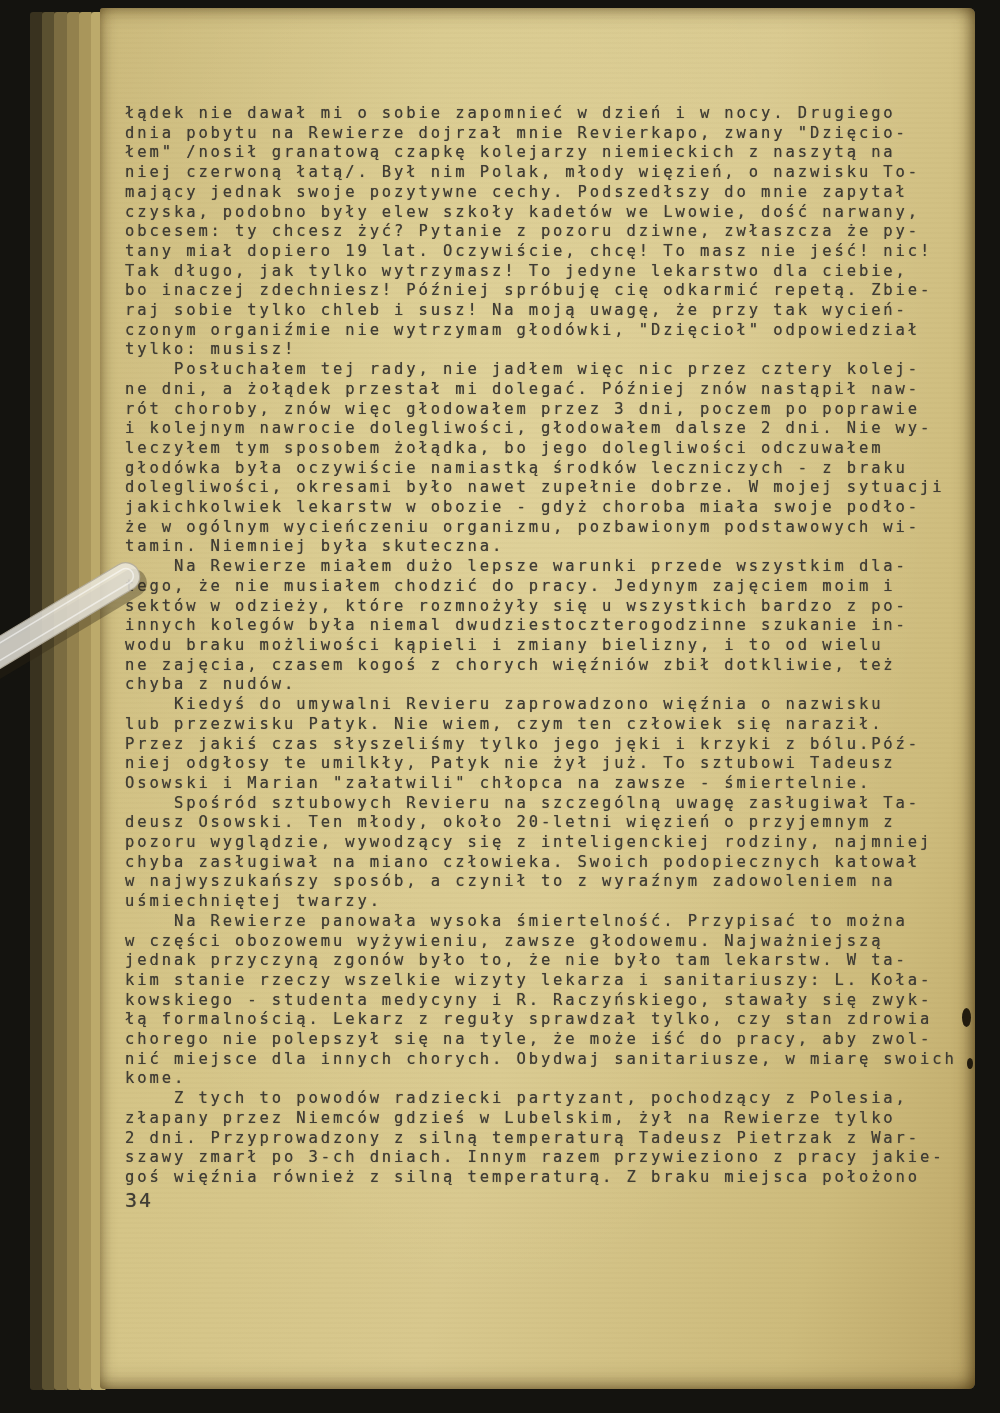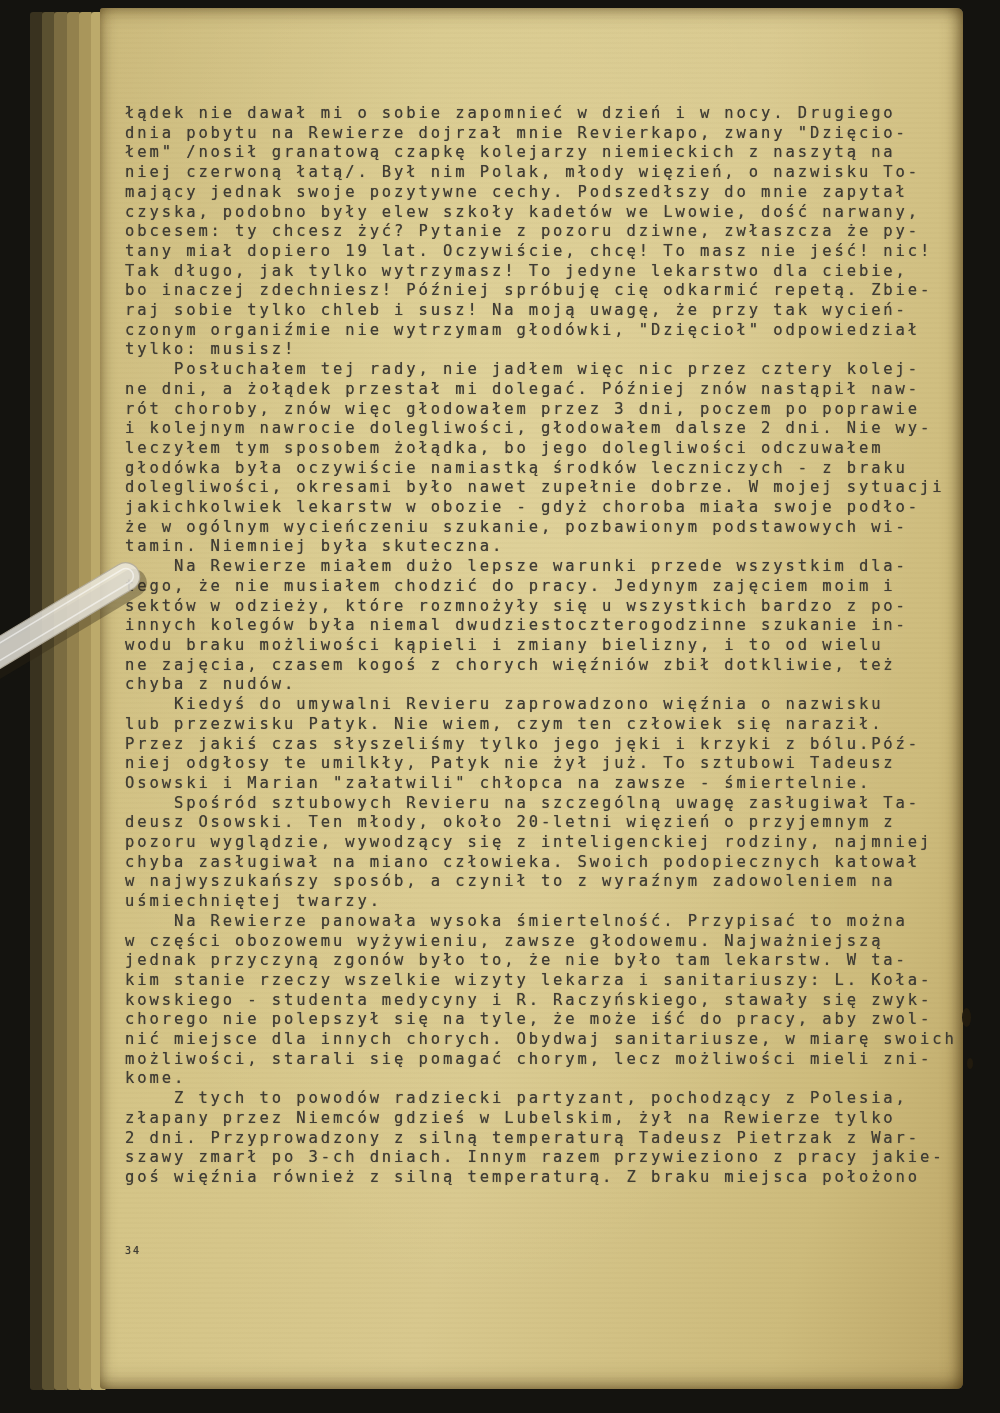--- a/index.html
+++ b/index.html
@@ -22,37 +22,38 @@
     position:absolute; left:100px; top:8px; width:863px; height:1381px;
     border-radius:3px 6px 6px 3px;
     background:
       radial-gradient(ellipse at 45% 30%, rgba(255,250,210,.22), rgba(0,0,0,0) 65%),
       linear-gradient(105deg, #cbb97b 0%, var(--color-paper,#d5c588) 28%, #d8c88e 55%, #cdbb7c 84%, #bda768 100%);
     box-shadow:
       inset -10px 0 18px -8px rgba(70,50,15,.8),
       inset 8px 0 16px -9px rgba(70,50,15,.55),
       inset 0 -14px 22px -12px rgba(70,50,15,.6),
       inset 0 12px 20px -12px rgba(70,50,15,.45);
+    padding-left: 12px;
   }
   .paper::before {
     content:''; position:absolute; inset:0; pointer-events:none;
     background: repeating-linear-gradient(0deg, rgba(110,88,38,.025) 0 2px, rgba(0,0,0,0) 2px 5px);
   }
 
   .text-block {
     position:absolute; left:25px; top:96px;
     font-size:15.5px; line-height:19.7px; letter-spacing:2.9px;
     color:var(--color-ink,#403d35);
     text-shadow:0 0 .7px rgba(60,55,45,.75);
   }
   .line { white-space:pre; }
 
   .page-number {
-    position:absolute; left:25px; top:1237px;
-    font-size:10px; letter-spacing:2px;
+    position:absolute; left:25px; top:1180px;
+    font-size:20px; letter-spacing:2px;
     color:var(--color-ink,#403d35);
     text-shadow:0 0 .7px rgba(60,55,45,.75);
   }
 
   
   .clip { position:absolute; left:-20px; top:540px; width:170px; height:150px; overflow:visible; z-index:6; }
 
   
   .binding-mark { position:absolute; background:#221b0e; border-radius:50%; z-index:4; }
   .m1 { left:962px; top:1008px; width:9px; height:19px; }
@@ -88,21 +89,21 @@
         <div class="line">czonym organiźmie nie wytrzymam głodówki, "Dzięcioł" odpowiedział</div>
         <div class="line">tylko: musisz!</div>
         <div class="line">    Posłuchałem tej rady, nie jadłem więc nic przez cztery kolej-</div>
         <div class="line">ne dni, a żołądek przestał mi dolegać. Później znów nastąpił naw-</div>
         <div class="line">rót choroby, znów więc głodowałem przez 3 dni, poczem po poprawie</div>
         <div class="line">i kolejnym nawrocie dolegliwości, głodowałem dalsze 2 dni. Nie wy-</div>
         <div class="line">leczyłem tym sposobem żołądka, bo jego dolegliwości odczuwałem</div>
         <div class="line">głodówka była oczywiście namiastką środków leczniczych - z braku</div>
         <div class="line">dolegliwości, okresami było nawet zupełnie dobrze. W mojej sytuacji</div>
         <div class="line">jakichkolwiek lekarstw w obozie - gdyż choroba miała swoje podło-</div>
-        <div class="line">że w ogólnym wycieńczeniu szukanie, pozbawionym podstawowych wi-</div>
+        <div class="line">że w ogólnym wycieńczeniu organizmu, pozbawionym podstawowych wi-</div>
         <div class="line">tamin. Niemniej była skuteczna.</div>
         <div class="line">    Na Rewierze miałem dużo lepsze warunki przede wszystkim dla-</div>
         <div class="line">tego, że nie musiałem chodzić do pracy. Jedynym zajęciem moim i</div>
         <div class="line">sektów w odzieży, które rozmnożyły się u wszystkich bardzo z po-</div>
         <div class="line">innych kolegów była niemal dwudziestoczterogodzinne szukanie in-</div>
         <div class="line">wodu braku możliwości kąpieli i zmiany bielizny, i to od wielu</div>
         <div class="line">ne zajęcia, czasem kogoś z chorych więźniów zbił dotkliwie, też</div>
         <div class="line">chyba z nudów.</div>
         <div class="line">    Kiedyś do umywalni Revieru zaprowadzono więźnia o nazwisku</div>
         <div class="line">lub przezwisku Patyk. Nie wiem, czym ten człowiek się naraził.</div>
@@ -113,23 +114,23 @@
         <div class="line">deusz Osowski. Ten młody, około 20-letni więzień o przyjemnym z</div>
         <div class="line">pozoru wyglądzie, wywodzący się z inteligenckiej rodziny, najmniej</div>
         <div class="line">chyba zasługiwał na miano człowieka. Swoich podopiecznych katował</div>
         <div class="line">w najwyszukańszy sposób, a czynił to z wyraźnym zadowoleniem na</div>
         <div class="line">uśmiechniętej twarzy.</div>
         <div class="line">    Na Rewierze panowała wysoka śmiertelność. Przypisać to można</div>
         <div class="line">w części obozowemu wyżywieniu, zawsze głodowemu. Najważniejszą</div>
         <div class="line">jednak przyczyną zgonów było to, że nie było tam lekarstw. W ta-</div>
         <div class="line">kim stanie rzeczy wszelkie wizyty lekarza i sanitariuszy: L. Koła-</div>
         <div class="line">kowskiego - studenta medycyny i R. Raczyńskiego, stawały się zwyk-</div>
+        <div class="line">łą formalnością. Lekarz z reguły sprawdzał tylko, czy stan zdrowia</div>
         <div class="line">chorego nie polepszył się na tyle, że może iść do pracy, aby zwol-</div>
         <div class="line">nić miejsce dla innych chorych. Obydwaj sanitariusze, w miarę swoich</div>
-        <div class="line">możliwości, starali się pomagać chorym, lecz możliwości mieli zni-</div>
         <div class="line">kome.</div>
         <div class="line">    Z tych to powodów radziecki partyzant, pochodzący z Polesia,</div>
         <div class="line">złapany przez Niemców gdzieś w Lubelskim, żył na Rewierze tylko</div>
         <div class="line">2 dni. Przyprowadzony z silną temperaturą Tadeusz Pietrzak z War-</div>
         <div class="line">szawy zmarł po 3-ch dniach. Innym razem przywieziono z pracy jakie-</div>
         <div class="line">goś więźnia również z silną temperaturą. Z braku miejsca położono</div>
       </div>
     <div class="page-number">34</div>
   </div>
 

